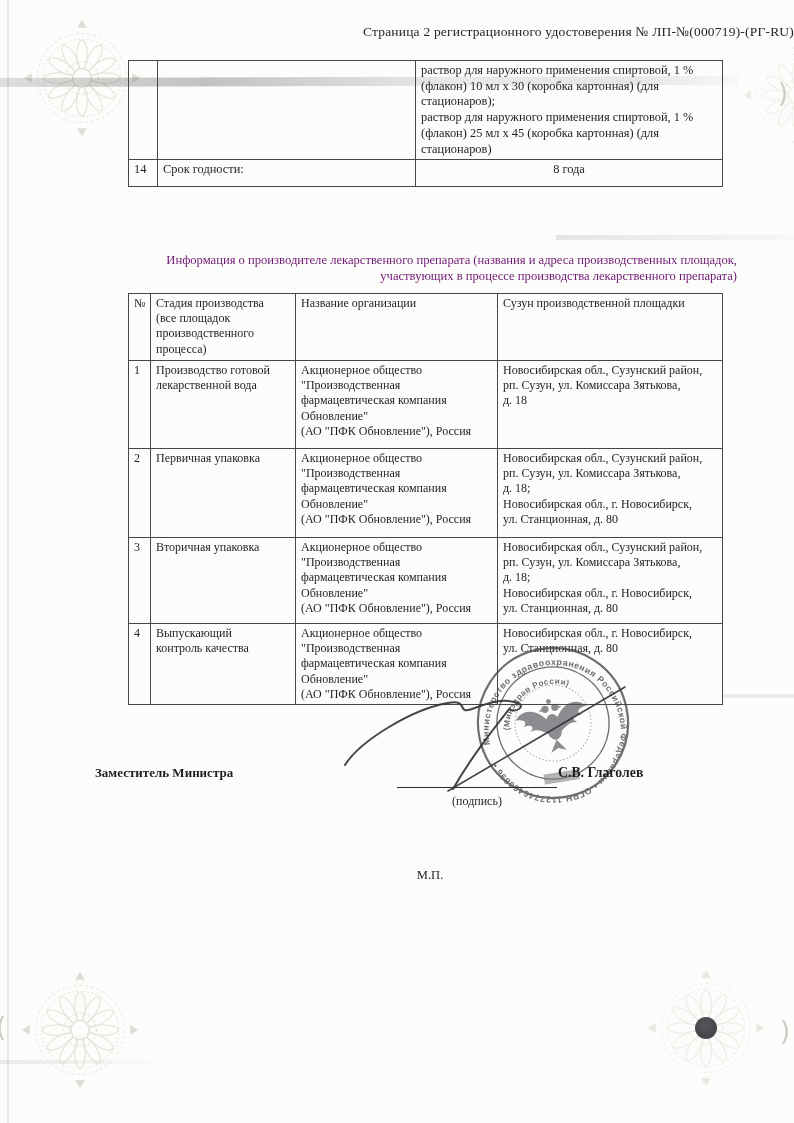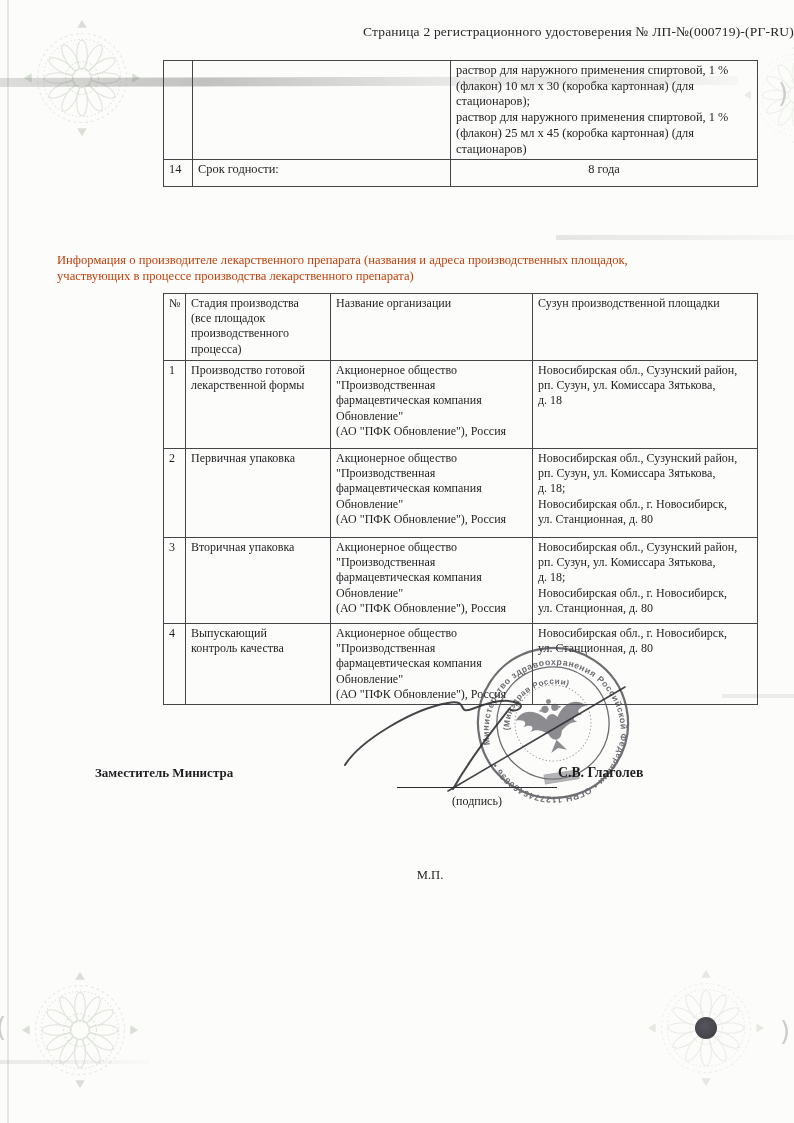--- a/index.html
+++ b/index.html
@@ -18,35 +18,35 @@
   
   .streak{position:absolute;filter:blur(.6px);pointer-events:none;}
   .streak.s1{left:0;top:77px;width:738px;height:9px;
     background:linear-gradient(90deg,rgba(110,110,110,.22),rgba(80,80,80,.34) 28%,rgba(120,120,120,.14) 62%,rgba(140,140,140,.20) 86%,rgba(160,160,160,.05));
     transform:skewY(-.15deg);}
   .streak.s2{left:556px;top:235px;width:238px;height:5px;background:linear-gradient(90deg,rgba(140,140,140,.20),rgba(160,160,160,.06));}
   .streak.s3{left:0;top:1060px;width:150px;height:4px;background:linear-gradient(90deg,rgba(150,150,150,.18),rgba(160,160,160,.03));}
   .streak.s4{left:722px;top:694px;width:72px;height:4px;background:rgba(150,150,150,.16);}
   
   table.doc{border-collapse:collapse;position:absolute;table-layout:fixed;
-    background:transparent;margin-left:35px;}
+    background:transparent;}
   table.doc td,table.doc th{
     border:1.4px solid #46464a;vertical-align:top;text-align:left;
     padding:2px 5px;font-weight:normal;overflow:hidden;
   }
   .t1{left:128px;top:60px;width:594px;font-size:12.4px;line-height:15.7px;}
   .t2{left:128px;top:293px;width:594px;font-size:12px;line-height:15.2px;}
   .preline{white-space:pre-line;}
   .bold{font-weight:bold;}
   .center{text-align:center !important;}
   .num-cell{text-align:left;padding-left:4px;}
   
   .info-par{
-    position:absolute;left:57px;top:252px;width:680px;text-align:left;
-    font-size:12.6px;line-height:16px;white-space:pre-line;color:#c2410c;
+    position:absolute;left:57px;top:252px;width:680px;text-align:right;
+    font-size:12.6px;line-height:16px;white-space:pre-line;color:#701a75;
   }
   
   .sig-role{position:absolute;left:95px;top:765px;font-size:13px;font-weight:bold;}
   .sig-name{position:absolute;left:558px;top:765px;font-size:13.8px;font-weight:bold;}
   .sig-line{position:absolute;left:397px;top:787px;width:160px;border-top:1.6px solid #2c2c30;}
   .sig-caption{position:absolute;left:397px;top:794px;width:160px;text-align:center;font-size:12px;}
   .sig-mp{position:absolute;left:380px;top:868px;width:100px;text-align:center;font-size:12.6px;}
   
   .stamp-svg{position:absolute;left:467px;top:637px;opacity:.78;}
   .scribble-svg{position:absolute;left:320px;top:675px;opacity:.88;}
@@ -158,21 +158,21 @@
       <th class="bold preline">Стадия производства
 (все площадок
 производственного
 процесса)</th>
       <th class="bold">Название организации</th>
       <th class="bold">Сузун производственной площадки</th>
     </tr>
     <tr style="height:88px">
       <td>1</td>
       <td class="preline">Производство готовой
-лекарственной формы</td>
+лекарственной вода</td>
       <td class="preline">Акционерное общество
 "Производственная
 фармацевтическая компания
 Обновление"
 (АО "ПФК Обновление"), Россия</td>
       <td class="preline">Новосибирская обл., Сузунский район,
 рп. Сузун, ул. Комиссара Зятькова,
 д. 18</td>
     </tr>
     <tr style="height:89px">

